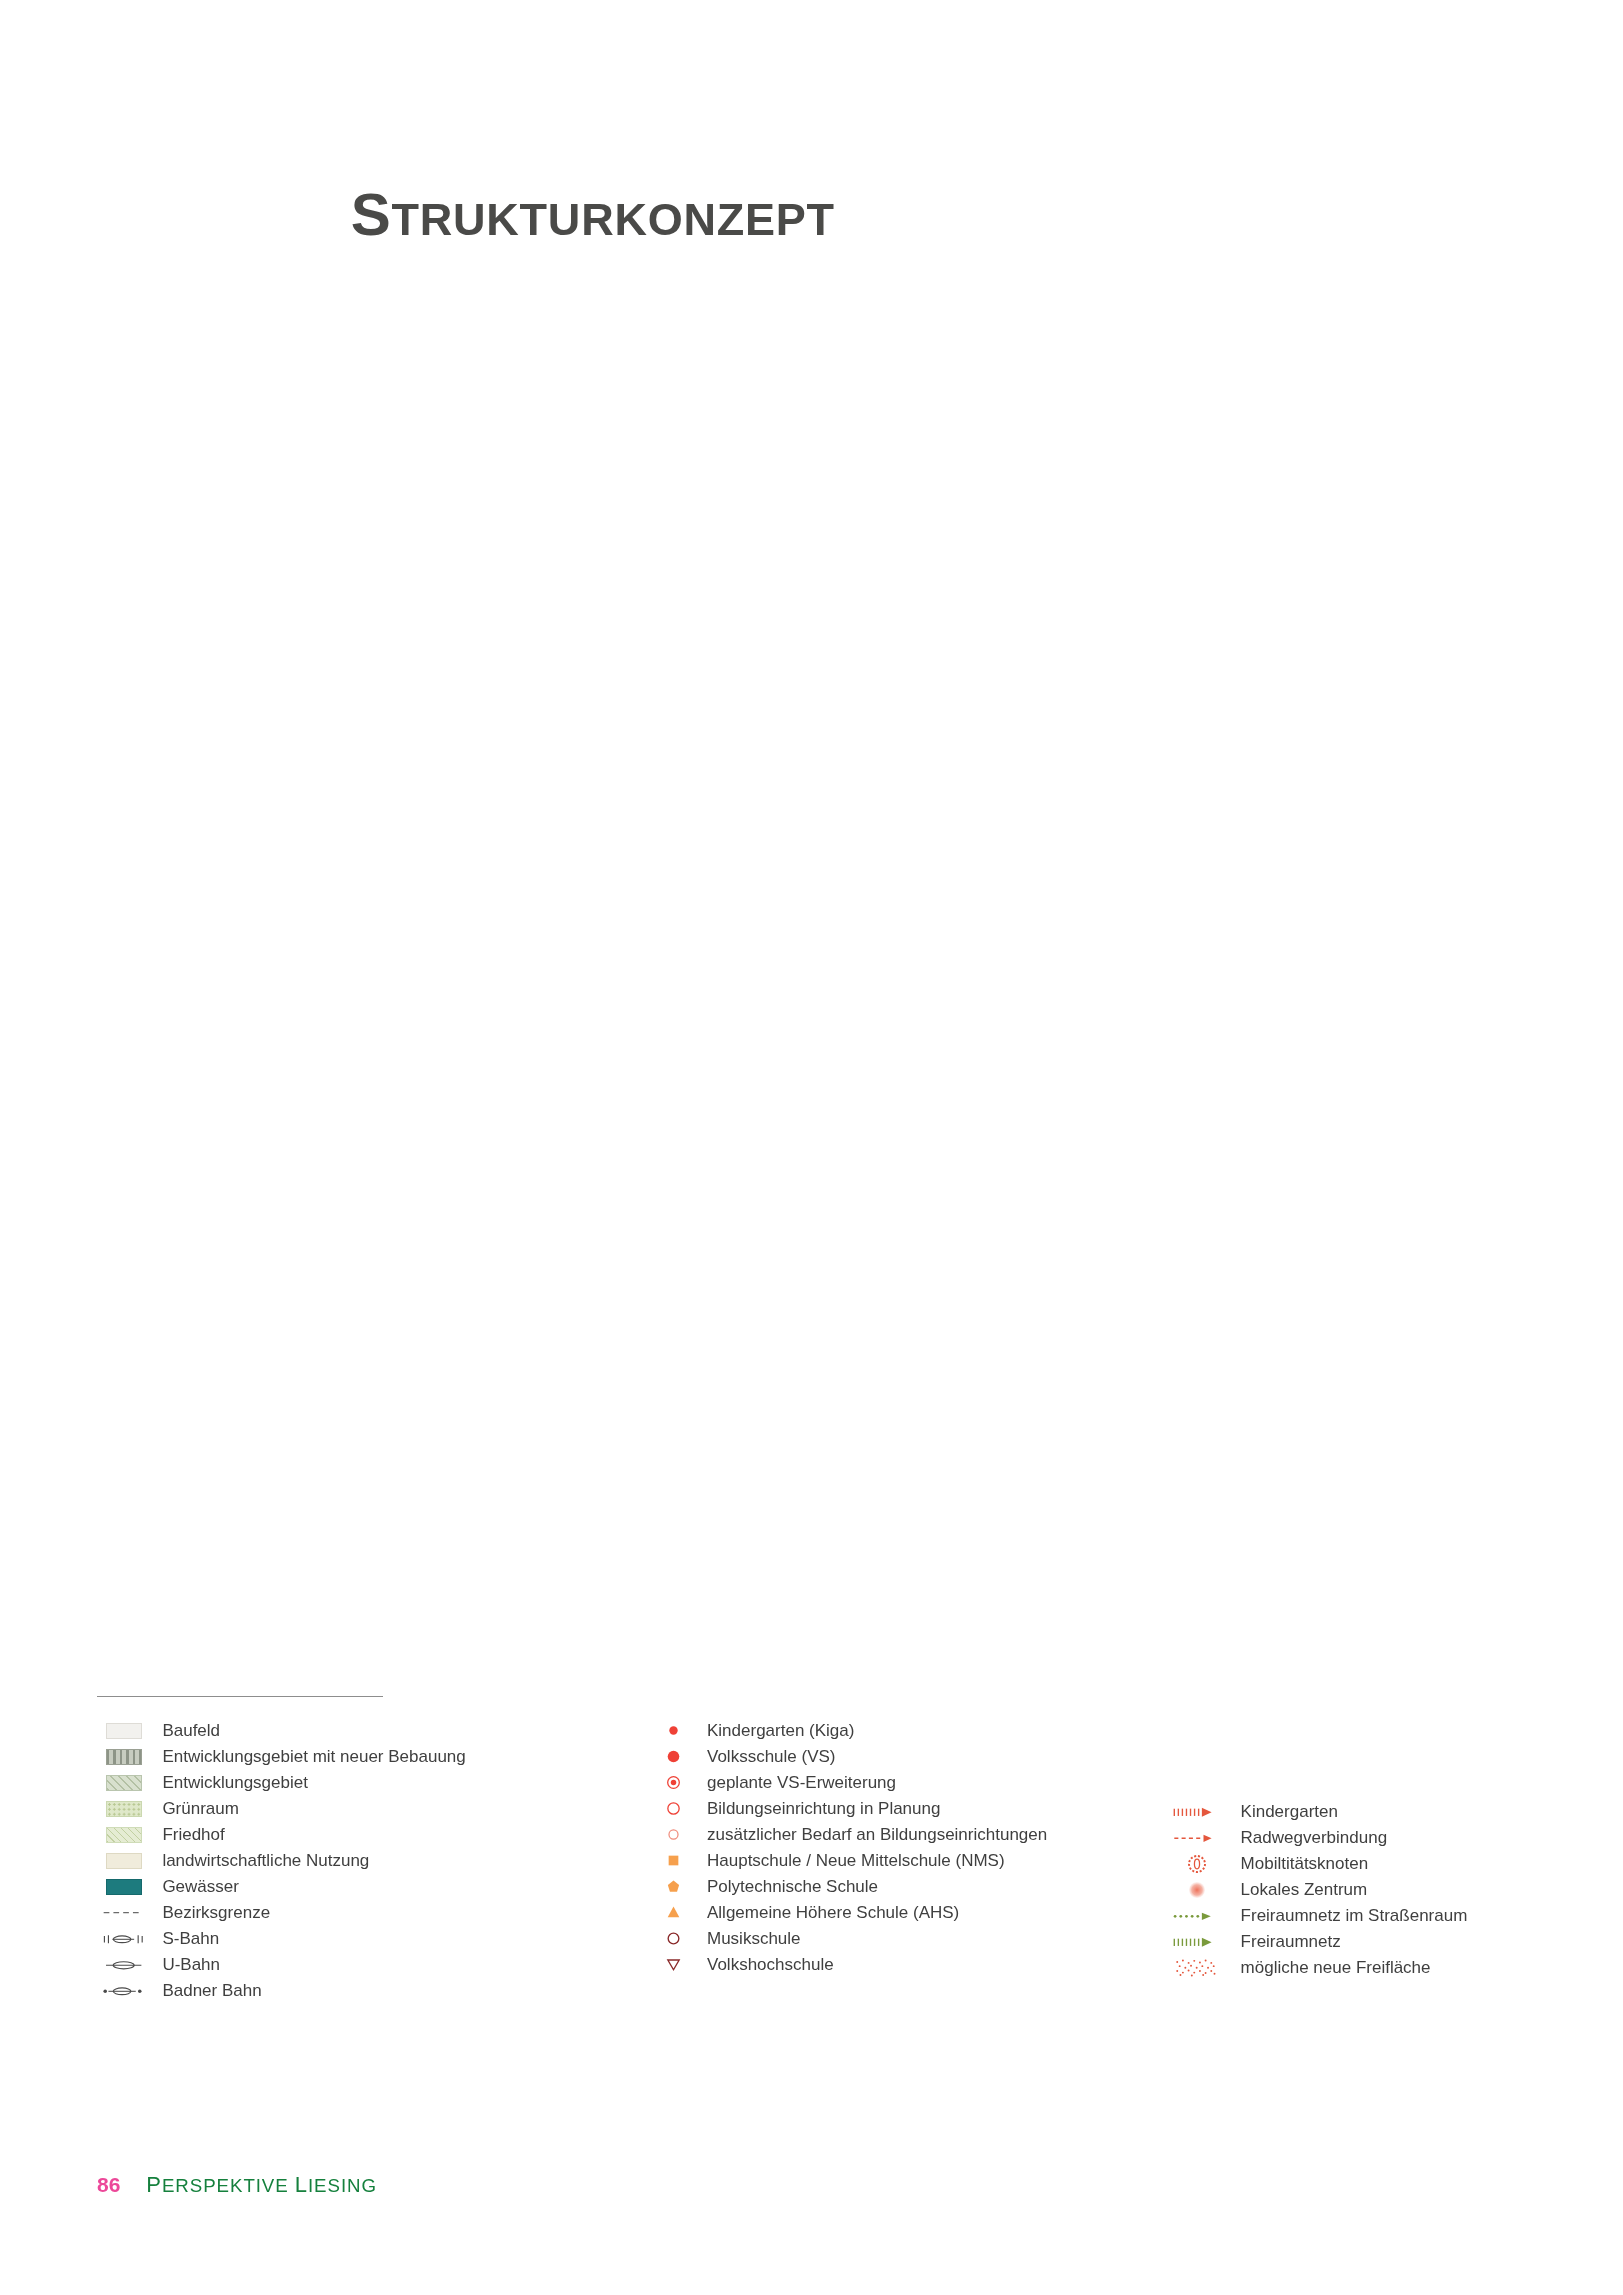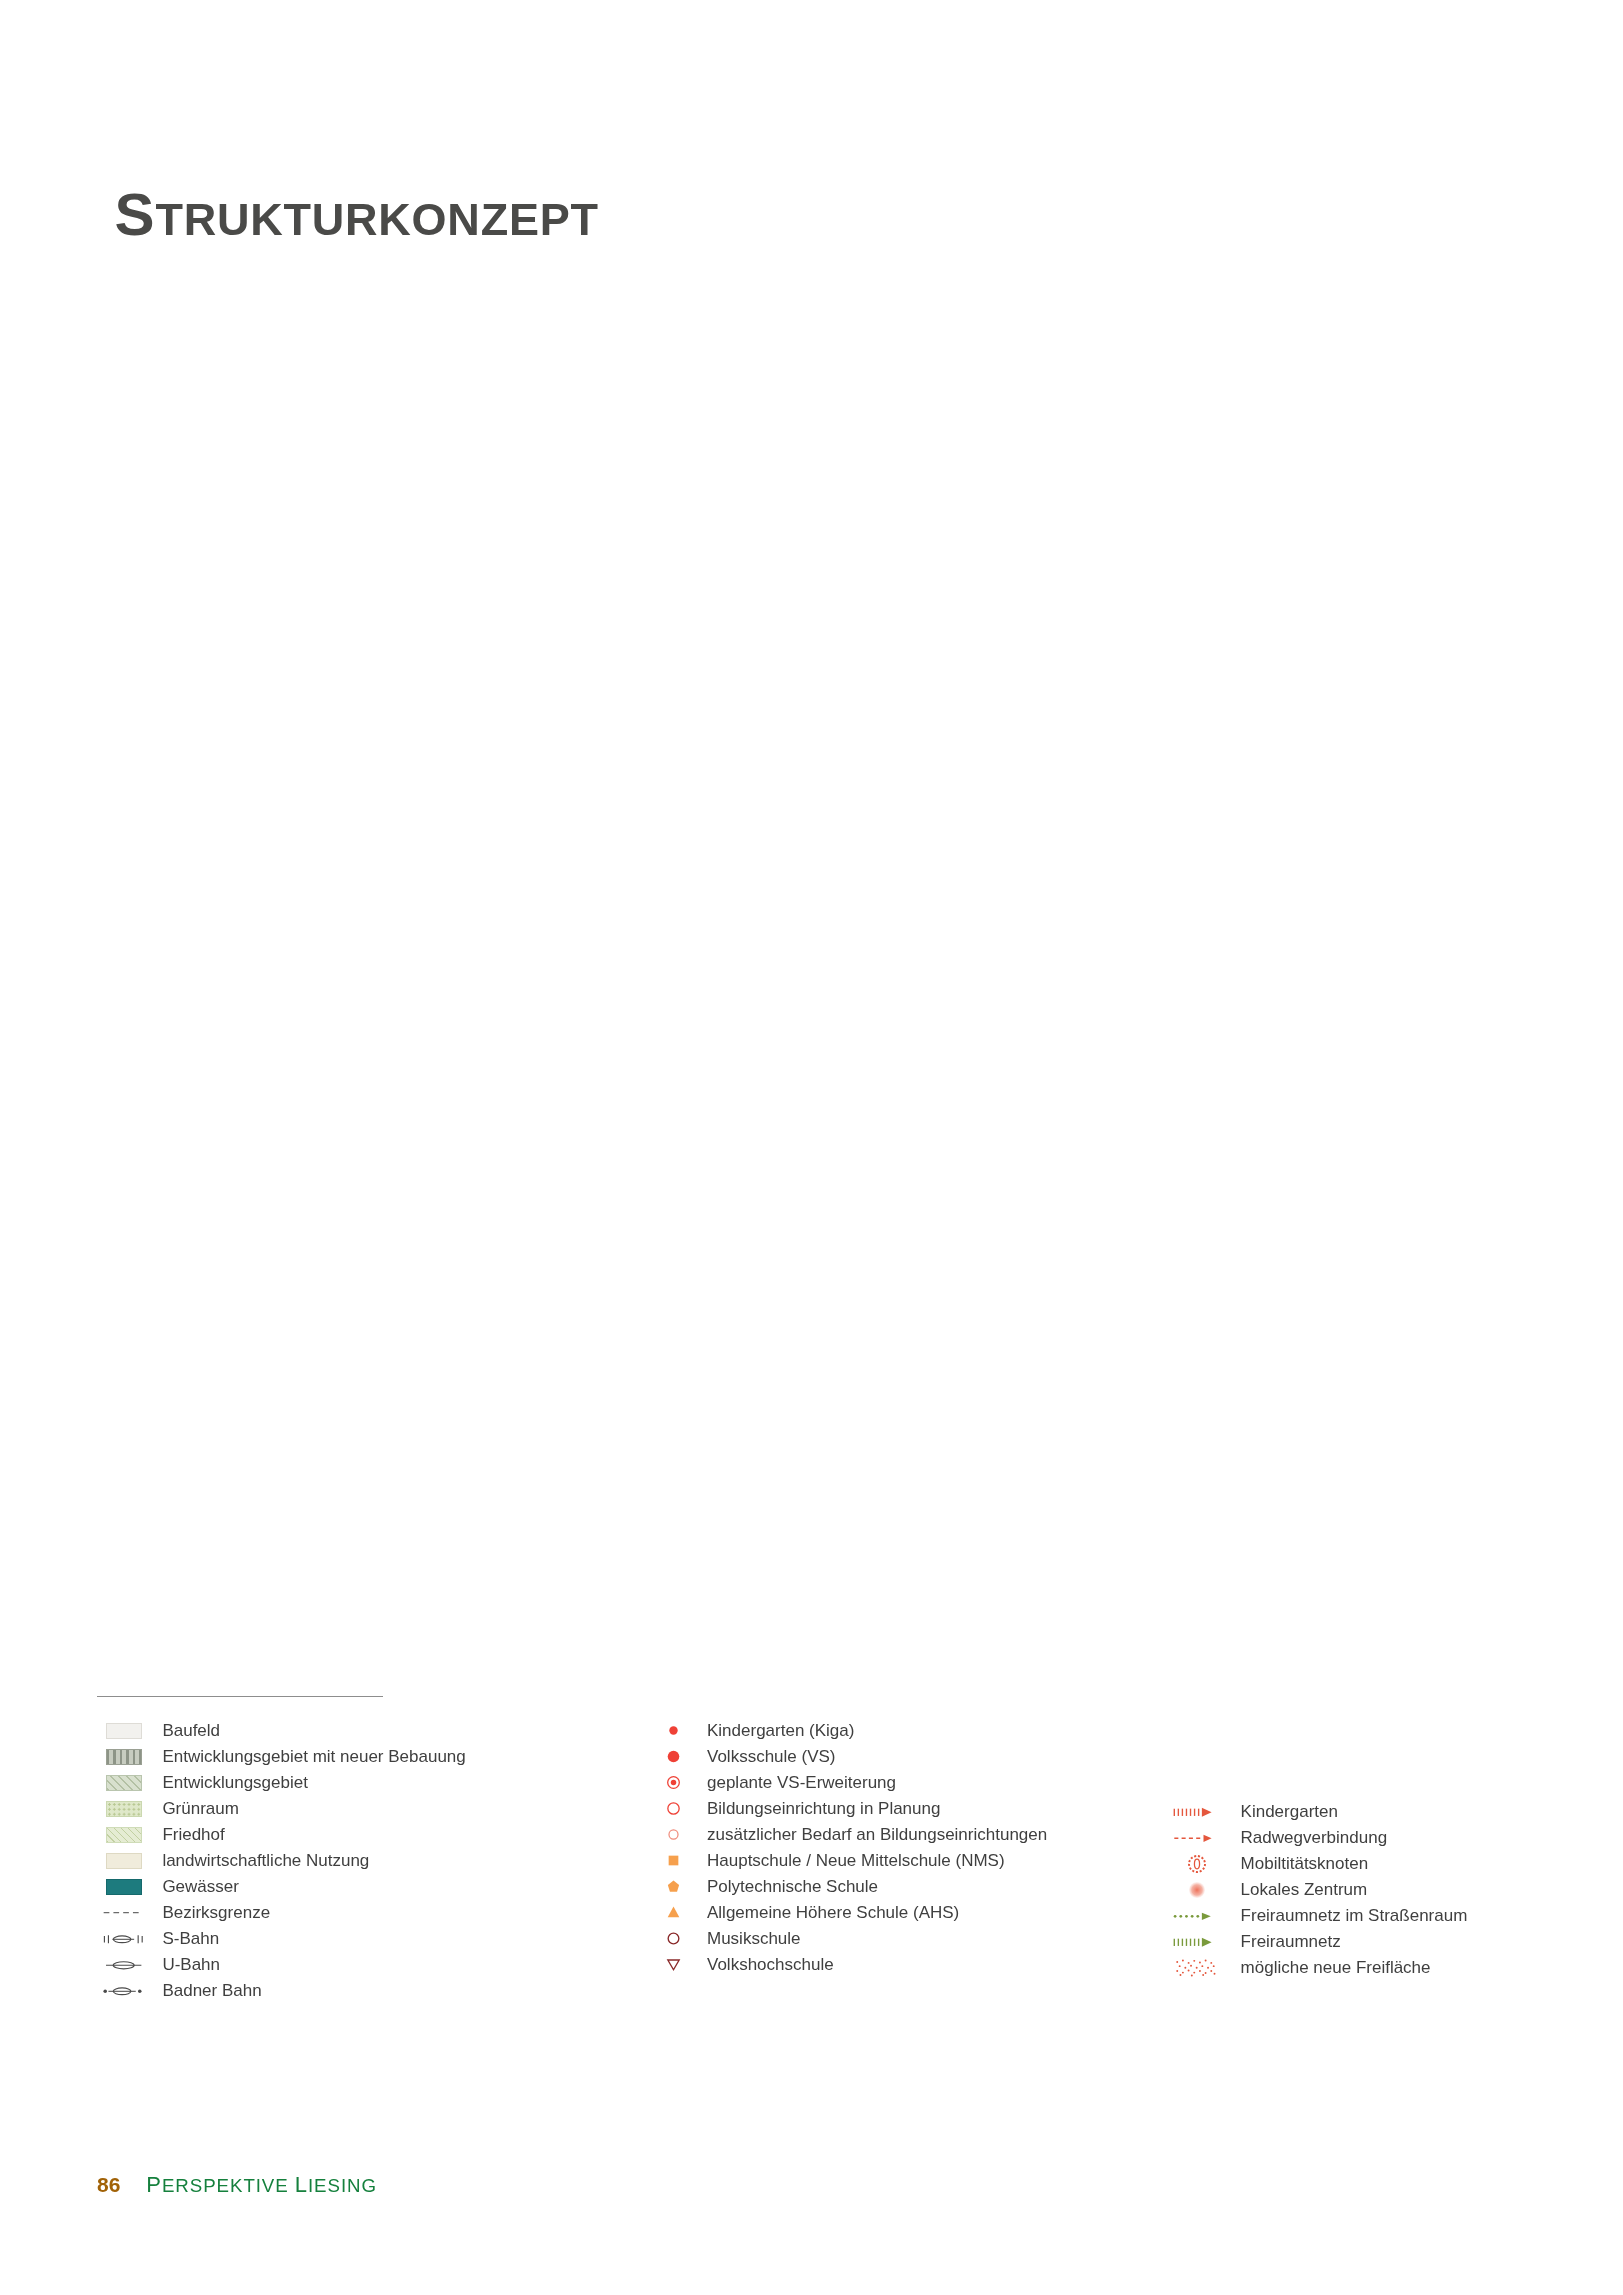--- a/index.html
+++ b/index.html
@@ -23,20 +23,21 @@
     top: 162px;
     width: 974px;
   }
   .title-line {
     font-family: "Liberation Sans", sans-serif;
     font-weight: 600;
     color: #4a4a48;
     letter-spacing: 0.06em;
     line-height: 1.22;
     white-space: pre;
+    text-align: center;
   }
   .title-line .cap {
     font-size: 60px;
   }
   .title-line .rest {
     font-size: 45px;
   }
 
   
   #legend-block {
@@ -142,21 +143,21 @@
   #footer {
     position: absolute;
     left: 97px;
     bottom: 97px;
     display: flex;
     align-items: baseline;
   }
   #footer-page {
     font-size: 21px;
     font-weight: bold;
-    color: #a16207;
+    color: #ec4899;
     margin-right: 26px;
   }
   #footer-title {
     font-size: 18.7px;
     letter-spacing: 0.05em;
     color: #15803d;
     white-space: pre;
   }
   #footer-title .cap { font-size: 22px; }
 </style>

